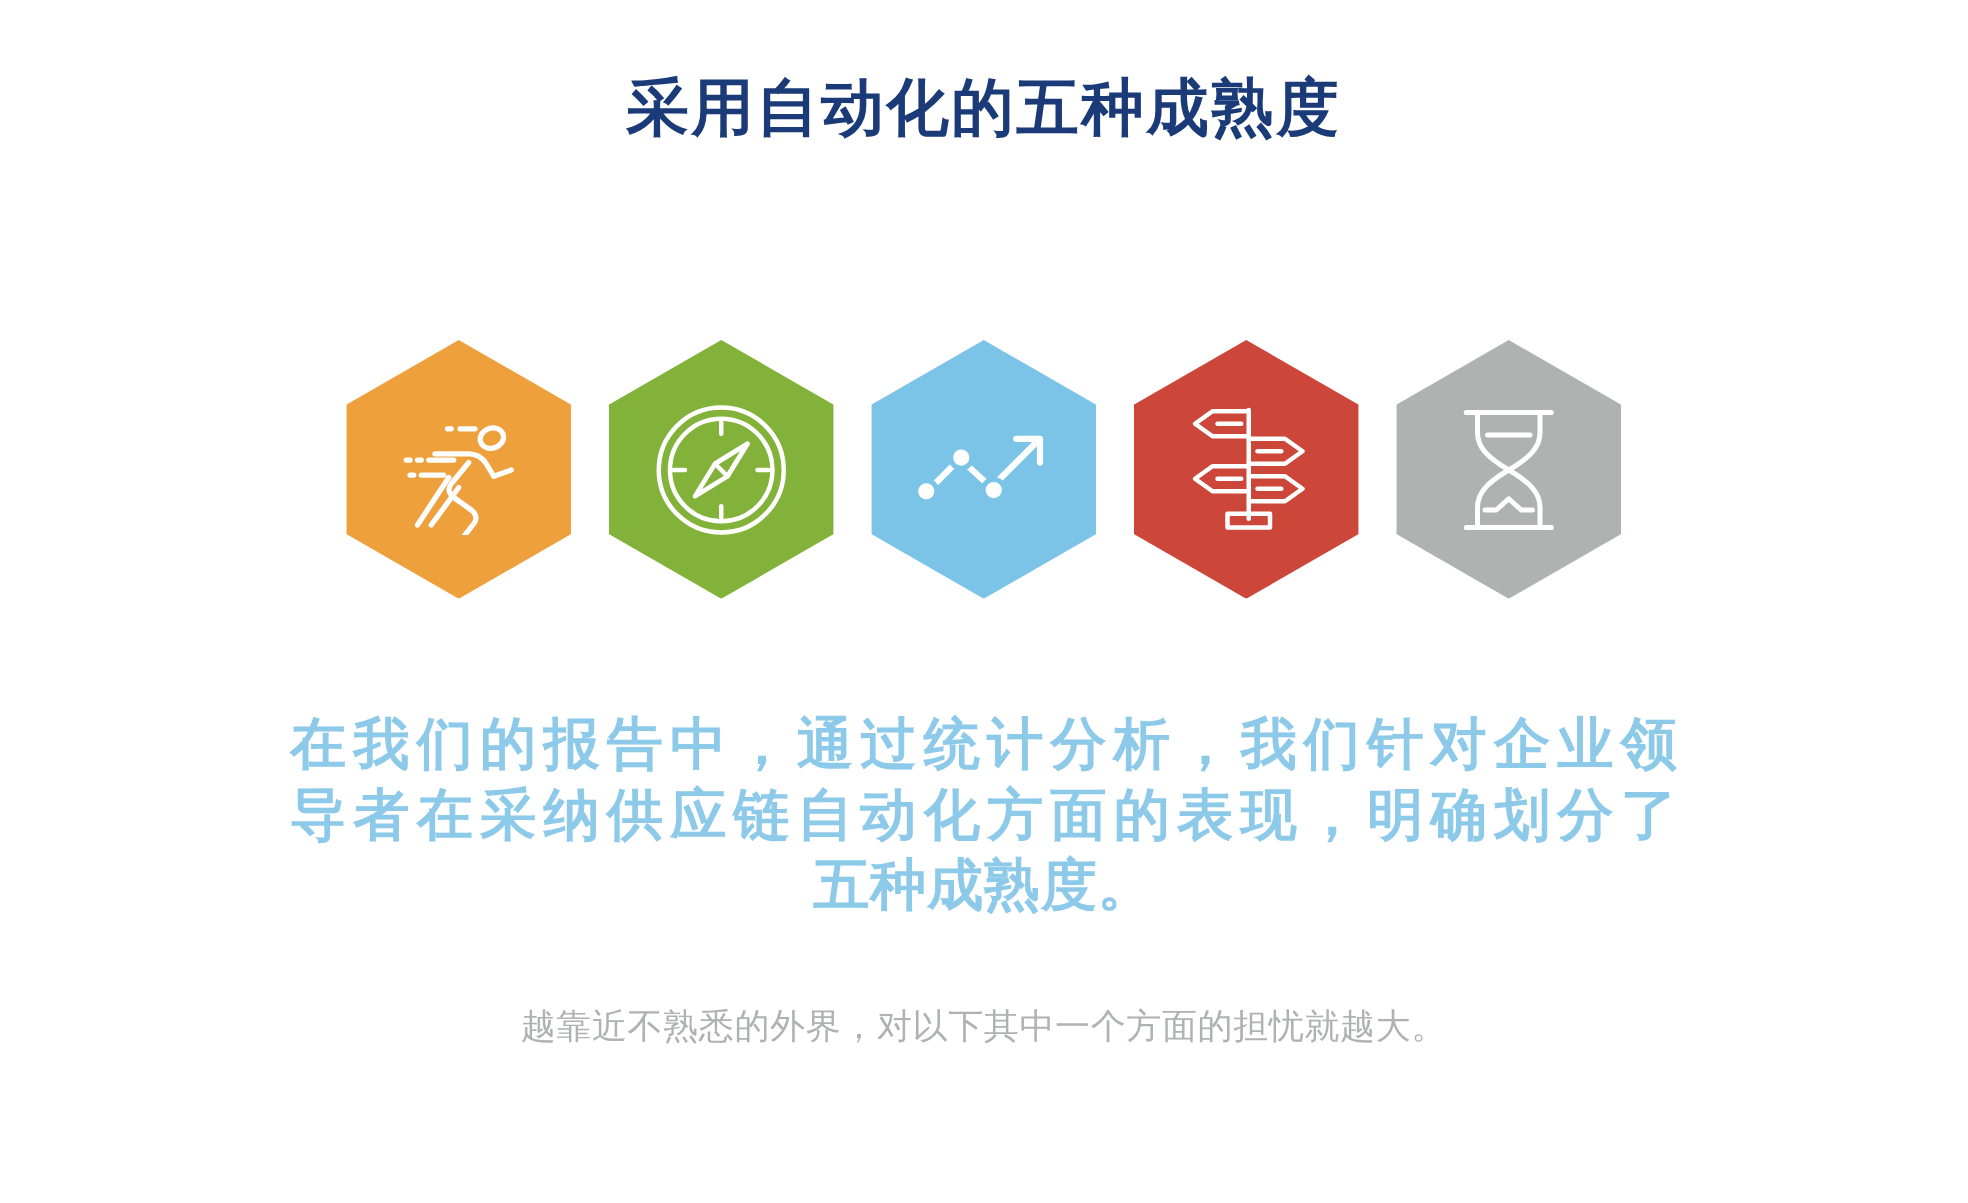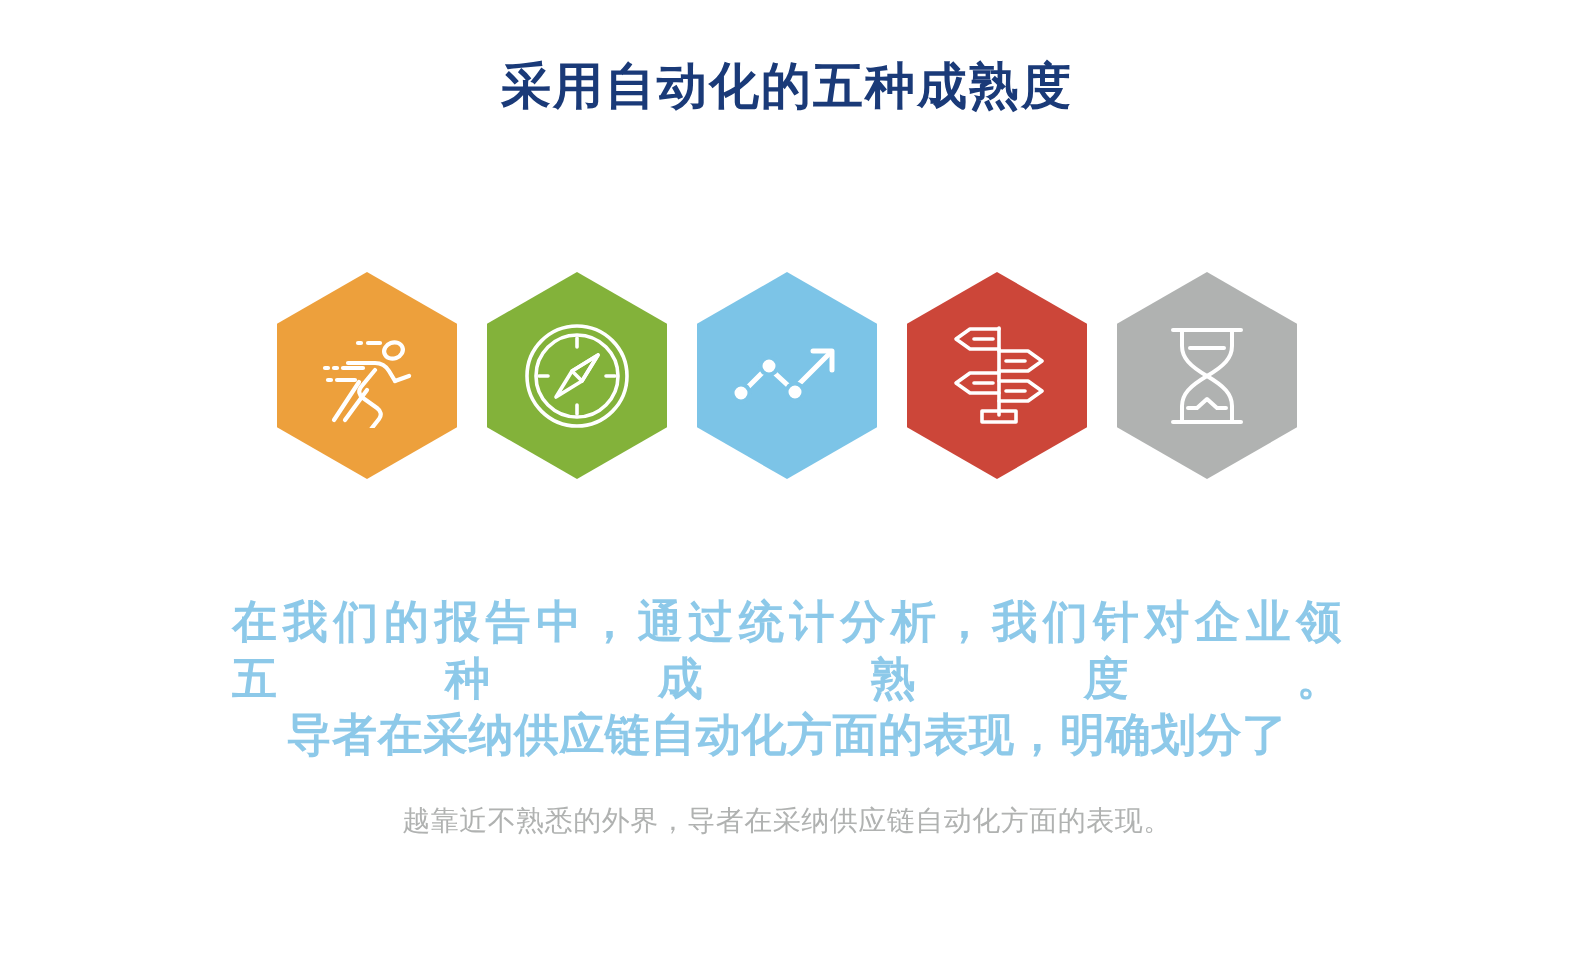--- a/index.html
+++ b/index.html
@@ -65,21 +65,20 @@
     top: 567px;
     left: 50%;
     transform: translateX(-50%);
     width: 1110px;
     text-align: center;
     font-size: 45px;
     font-weight: bold;
     line-height: 1.26;
     color: #8dc9e9;
     letter-spacing: 0.5px;
-    margin-top: 27px;
   }
   .body-text .ln { display: block; white-space: nowrap; }
   .body-text .ln:nth-child(1),
   .body-text .ln:nth-child(2) { text-align: justify; text-align-last: justify; }
   .body-text .ln:nth-child(3) { text-align: center; }
 
   
   .footnote {
     position: absolute;
     top: 802px;
@@ -195,19 +194,19 @@
 
           <path d="M23 84 h9 l10 -9 l10 9 h9"></path>
         </svg>
       </span>
     </div>
 
   </div>
 
   <div class="body-text" style="color: rgb(141, 201, 233);">
     <span class="ln">在我们的报告中，通过统计分析，我们针对企业领</span>
+    <span class="ln">导者在采纳供应链自动化方面的表现，明确划分了</span>
     <span class="ln">五种成熟度。</span>
-    <span class="ln">导者在采纳供应链自动化方面的表现，明确划分了</span>
   </div>
 
-  <div class="footnote" style="color: rgb(176, 178, 177);">越靠近不熟悉的外界，导者在采纳供应链自动化方面的表现。</div>
+  <div class="footnote" style="color: rgb(176, 178, 177);">越靠近不熟悉的外界，对以下其中一个方面的担忧就越大。</div>
 
 </div>
 
 </body></html>

